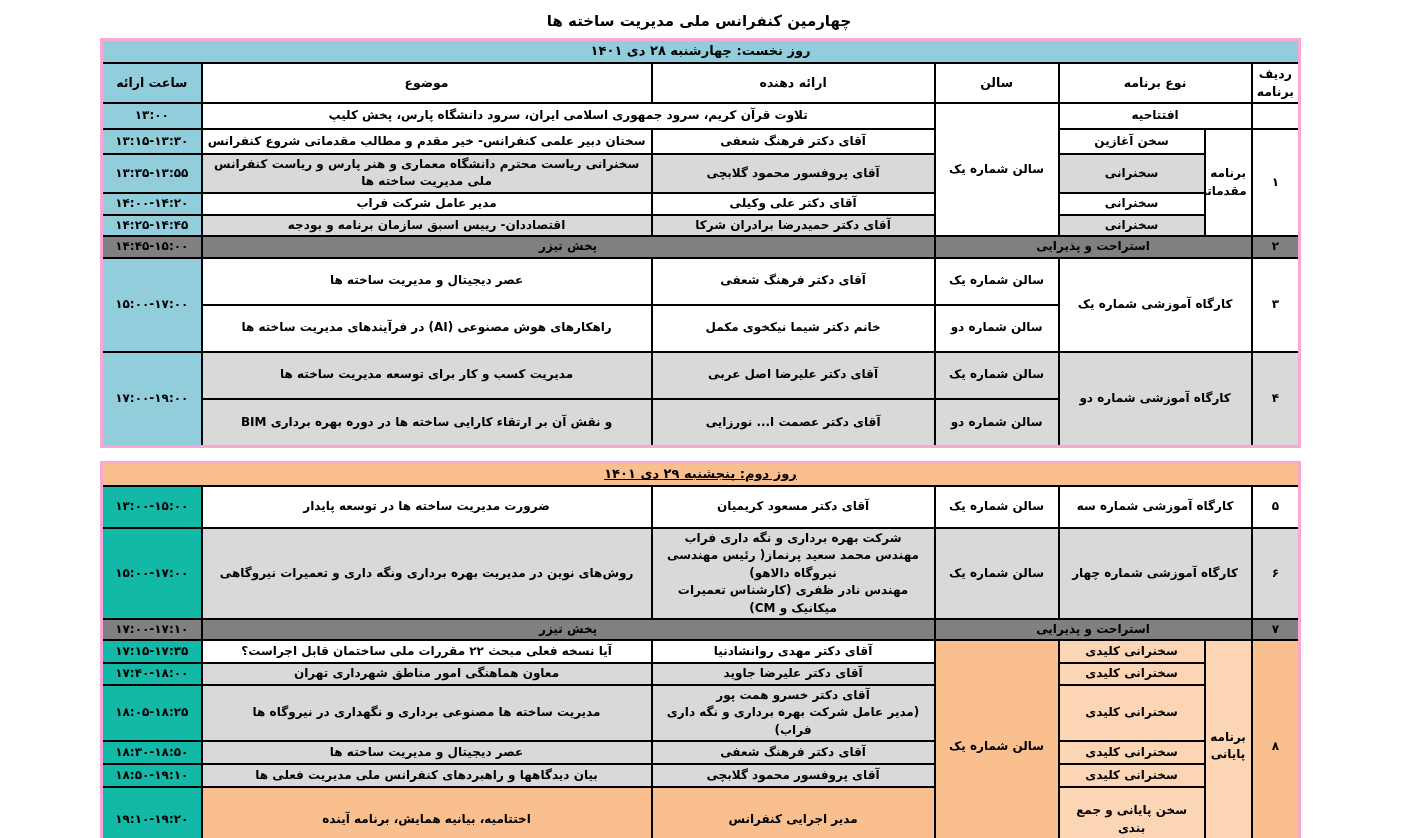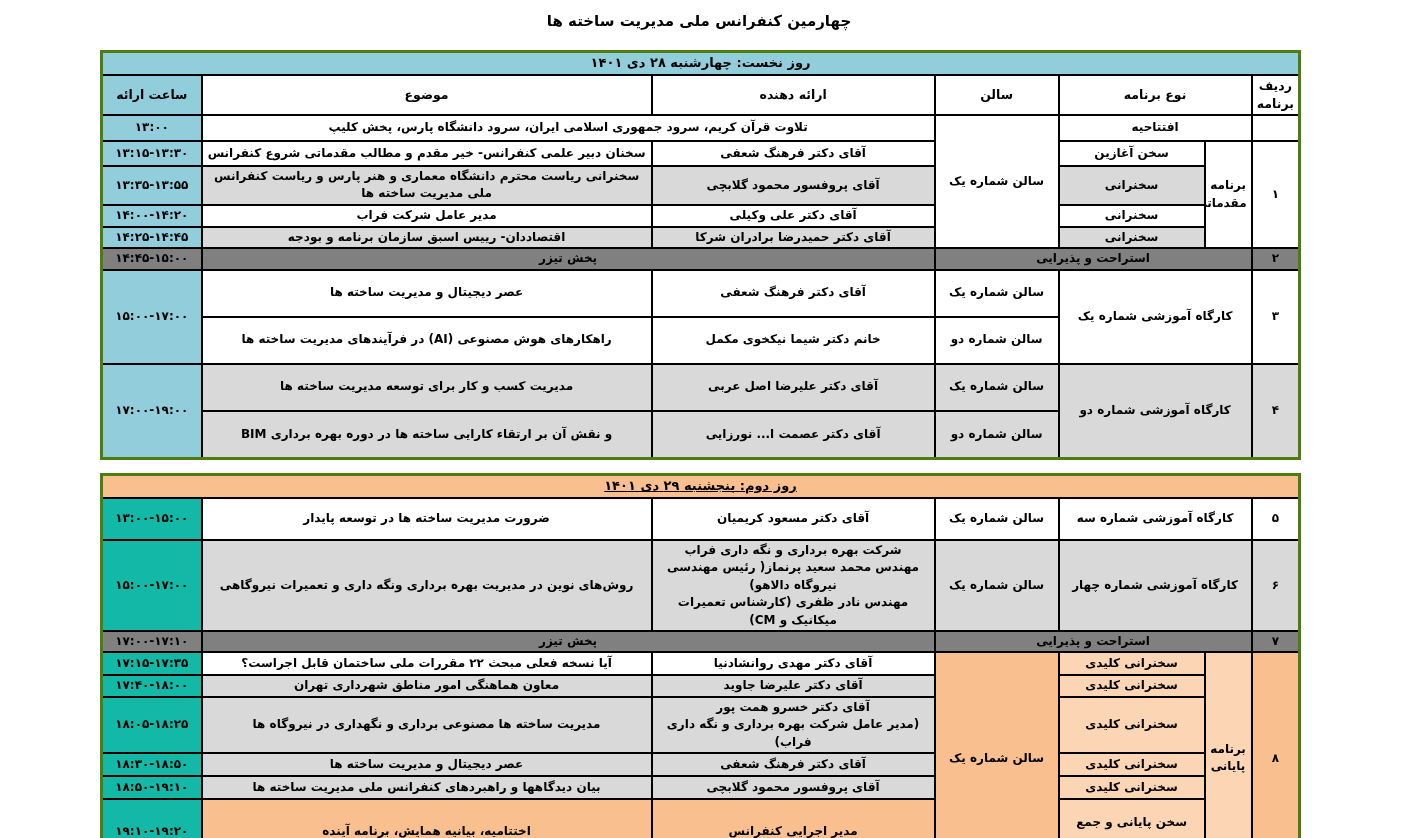--- a/index.html
+++ b/index.html
@@ -1,23 +1,23 @@
 <!DOCTYPE html>
 <html lang="fa"><head>
 <meta charset="utf-8">
 <style>
   * { box-sizing: border-box; margin: 0; padding: 0; }
   html, body { width: 1423px; height: 838px; background: #ffffff; }
   body { font-family: "DejaVu Sans", sans-serif; color: #000; overflow: hidden; }
   .canvas { position: relative; width: 1423px; height: 838px; background: #fff; padding-top: 12px; }
   .wrap { width: 1198px; margin-right: 0; margin-left: 0; margin: 0 0 0 100px; }
-  .title { text-align: center; font-size: 15px; font-weight: 700; direction: rtl; margin-bottom: 20px; }
+  .title { text-align: center; font-size: 15px; font-weight: 700; direction: rtl; margin-bottom: 8px; }
   table.sched {
     width: 1198px; border-collapse: collapse; direction: rtl; table-layout: fixed;
-    border: 3px solid #4d7c0f;
+    border: 3px solid #f9a8d4;
   }
   table.sched + table.sched { margin-top: 13px; }
   td {
     border: 2px solid #000; text-align: center; vertical-align: middle;
     font-size: 12px; font-weight: 700; padding: 1px 4px; line-height: 1.45;
     overflow: hidden;
   }
   tr.day-head td { font-size: 13px; height: 22px; padding: 1px 2px; }
   .d1 tr.day-head td { background: #92cddc; }
   .d2 tr.day-head td { background: #fabf8f; text-decoration: underline; }
@@ -212,21 +212,21 @@
       <tr style="height:23px">
         <td class="peach">سخنرانی کلیدی</td>
         <td class="gray">آقای دکتر فرهنگ شعفی</td>
         <td class="gray">عصر دیجیتال و مدیریت ساخته ها</td>
         <td class="t2">۱۸:۳۰-۱۸:۵۰</td>
       </tr>
 
       <tr style="height:23px">
         <td class="peach">سخنرانی کلیدی</td>
         <td class="gray">آقای پروفسور محمود گلابچی</td>
-        <td class="gray">بیان دیدگاهها و راهبردهای کنفرانس ملی مدیریت ساخته ها</td>
+        <td class="gray">بیان دیدگاهها و راهبردهای کنفرانس ملی مدیریت فعلی ها</td>
         <td class="t2">۱۸:۵۰-۱۹:۱۰</td>
       </tr>
 
       <tr style="height:66px">
         <td class="peach">سخن پایانی و جمع بندی</td>
         <td class="orange">مدیر اجرایی کنفرانس</td>
         <td class="orange">اختتامیه، بیانیه همایش، برنامه آینده</td>
         <td class="t2">۱۹:۱۰-۱۹:۲۰</td>
       </tr>
     </tbody>

